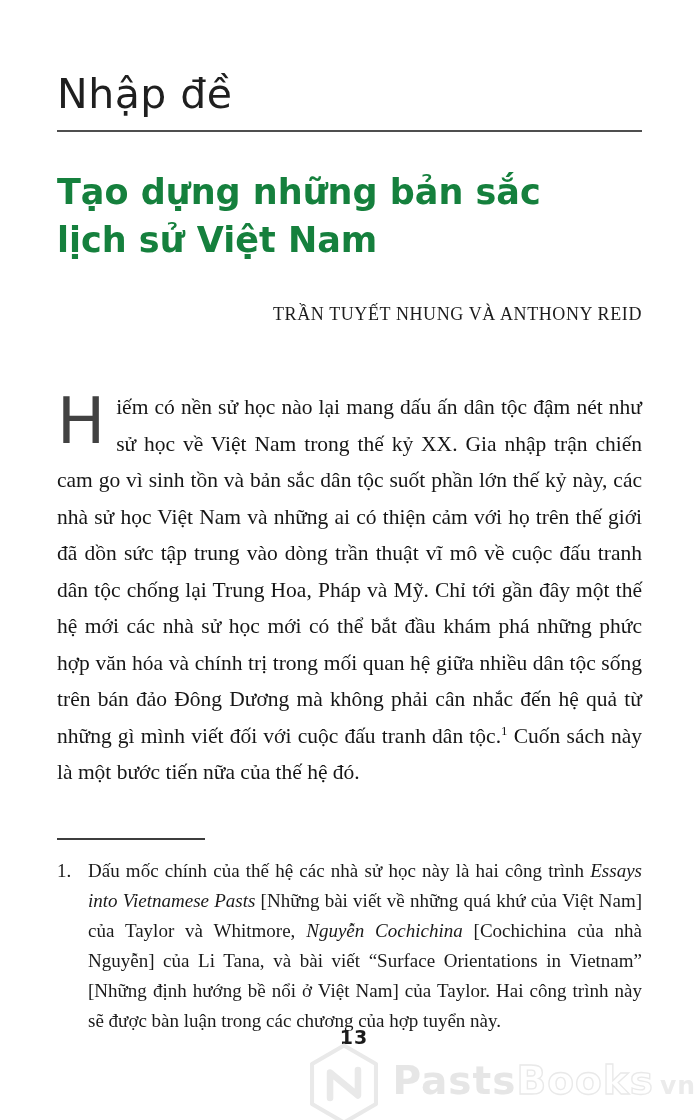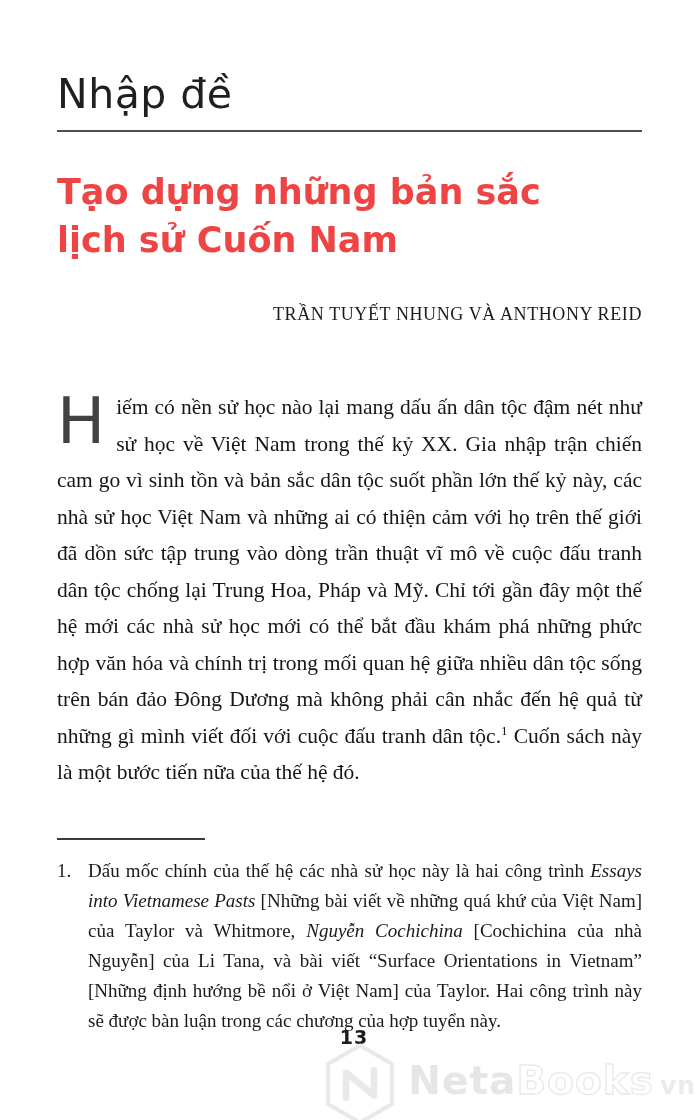--- a/index.html
+++ b/index.html
@@ -28,21 +28,21 @@
     height: 2px;
     background: #4f4f4f;
     border: none;
   }
   .book-title {
     margin-top: 36px;
     font-family: "DejaVu Sans", sans-serif;
     font-weight: bold;
     font-size: 35px;
     line-height: 48px;
-    color: #ef4444;
+    color: #15803d;
     letter-spacing: 0px;
   }
   .authors {
     margin-top: 40px;
     text-align: right;
     font-size: 18px;
     letter-spacing: 0.6px;
     color: #1c1c1c;
   }
   .body-para {
@@ -135,21 +135,21 @@
 
 <div class="page">
   <div class="content">
 
     <div class="chapter-label">Nhập đề</div>
 
     <div class="chapter-rule"></div>
 
     <div class="book-title">
       <div>Tạo dựng những bản sắc</div>
-      <div>lịch sử Cuốn Nam</div>
+      <div>lịch sử Việt Nam</div>
     </div>
 
     <div class="authors">TRẦN TUYẾT NHUNG VÀ ANTHONY REID</div>
 
     <div class="body-para">
       <span class="drop-cap">H</span><span>iếm có nền sử học nào lại mang dấu ấn dân tộc đậm nét như sử học về Việt Nam trong thế kỷ XX. Gia nhập trận chiến cam go vì sinh tồn và bản sắc dân tộc suốt phần lớn thế kỷ này, các nhà sử học Việt Nam và những ai có thiện cảm với họ trên thế giới đã dồn sức tập trung vào dòng trần thuật vĩ mô về cuộc đấu tranh dân tộc chống lại Trung Hoa, Pháp và Mỹ. Chỉ tới gần đây một thế hệ mới các nhà sử học mới có thể bắt đầu khám phá những phức hợp văn hóa và chính trị trong mối quan hệ giữa nhiều dân tộc sống trên bán đảo Đông Dương mà không phải cân nhắc đến hệ quả từ những gì mình viết đối với cuộc đấu tranh dân tộc.</span><sup class="fn-ref">1</sup><span> Cuốn sách này là một bước tiến nữa của thế hệ đó.</span>
     </div>
   </div>
 
   <div class="footnote-section">
@@ -160,16 +160,16 @@
   </div>
 
   <div class="page-number">13</div>
 
   <div class="watermark">
     <svg class="wm-hex" width="82" height="82" viewBox="0 0 100 100">
       <path d="M50 3 L89 25.5 V74.5 L50 97 L11 74.5 V25.5 Z" fill="#ffffff" stroke="#e9e9e9" stroke-width="5" stroke-linejoin="round"></path>
       <path d="M33 67 V36 L67 64 V33" fill="none" stroke="#e9e9e9" stroke-width="8" stroke-linecap="round" stroke-linejoin="round"></path>
     </svg>
     <div class="wm-text">
-      <span class="wm-neta">Neta</span><span class="wm-books">Books</span><span class="wm-tld">vn</span>
+      <span class="wm-neta">Pasts</span><span class="wm-books">Books</span><span class="wm-tld">vn</span>
     </div>
   </div>
 </div>
 
 </body></html>

